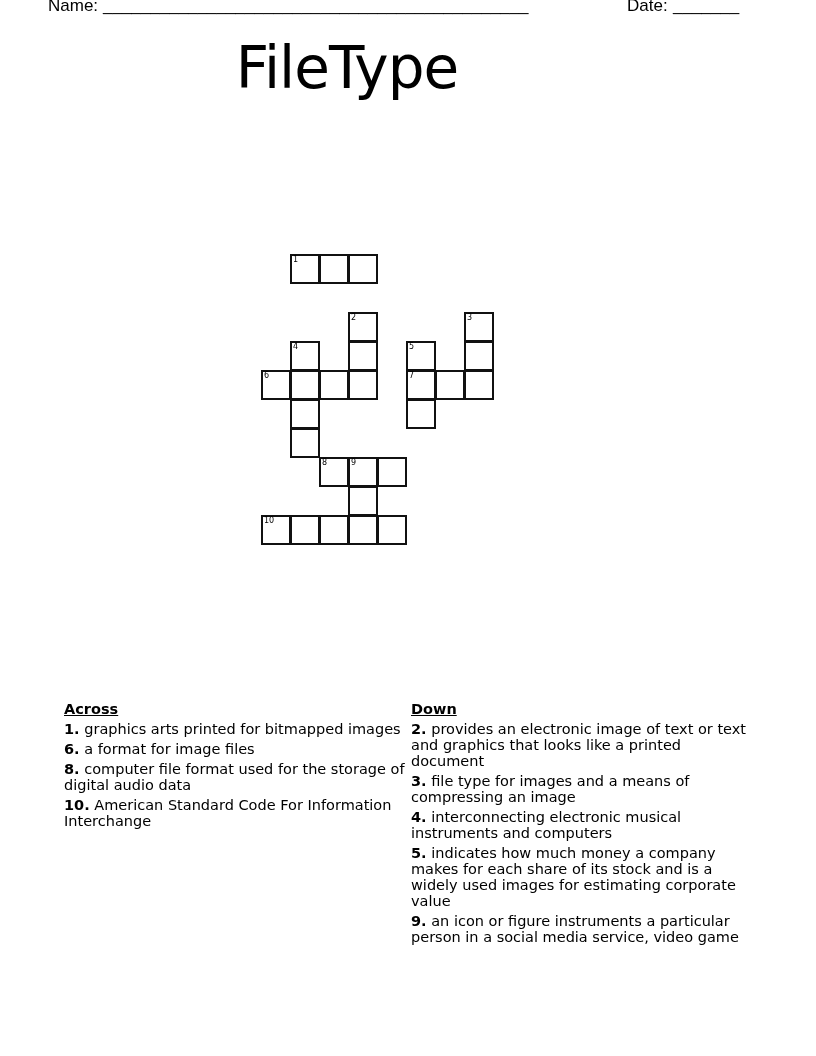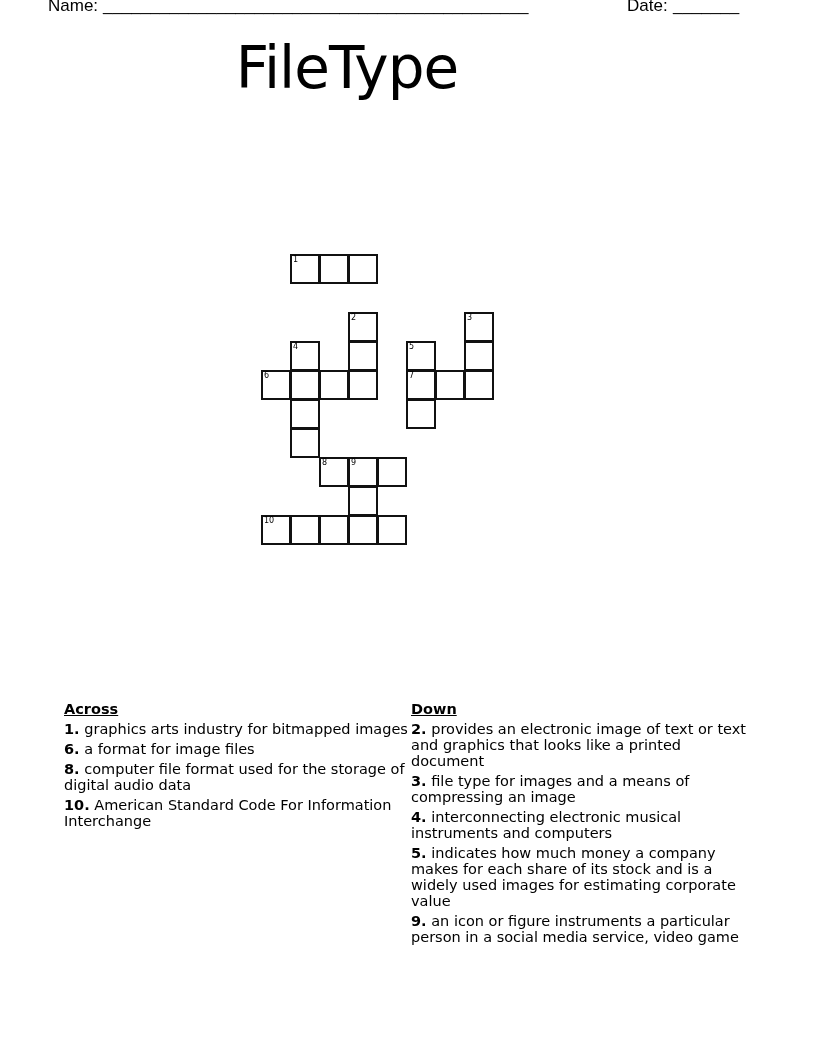--- a/index.html
+++ b/index.html
@@ -93,21 +93,21 @@
       <span class="num">10</span>
     </div>
     <div class="cell" style="left: 29px; top: 261px; width: 30px; height: 30px;"></div>
     <div class="cell" style="left: 58px; top: 261px; width: 30px; height: 30px;"></div>
     <div class="cell" style="left: 87px; top: 261px; width: 30px; height: 30px;"></div>
     <div class="cell" style="left: 116px; top: 261px; width: 30px; height: 30px;"></div>
   </div>
 
 <div class="clues across">
   <h3>Across</h3>
-  <div class="clue"><b>1.</b> <span>graphics arts industry for bitmapped images</span></div>
+  <div class="clue"><b>1.</b> <span>graphics arts printed for bitmapped images</span></div>
   <div class="clue"><b>6.</b> <span>a format for image files</span></div>
   <div class="clue"><b>8.</b> <span>computer file format used for the storage of digital audio data</span></div>
   <div class="clue"><b>10.</b> <span>American Standard Code For Information Interchange</span></div>
 </div>
 
 <div class="clues down">
   <h3>Down</h3>
   <div class="clue"><b>2.</b> <span>provides an electronic image of text or text and graphics that looks like a printed document</span></div>
   <div class="clue"><b>3.</b> <span>file type for images and a means of compressing an image</span></div>
   <div class="clue"><b>4.</b> <span>interconnecting electronic musical instruments and computers</span></div>

